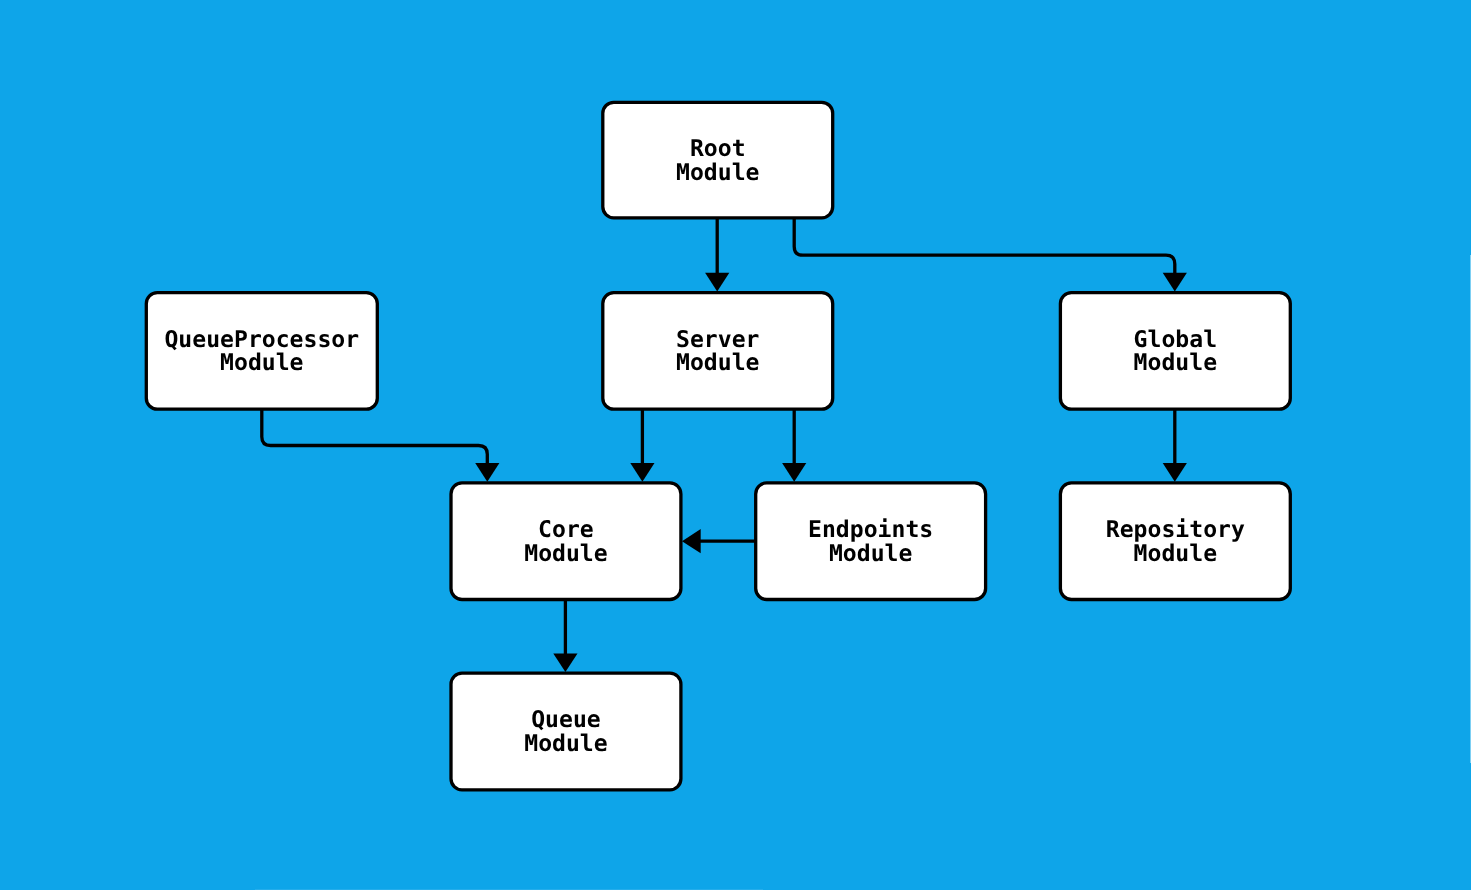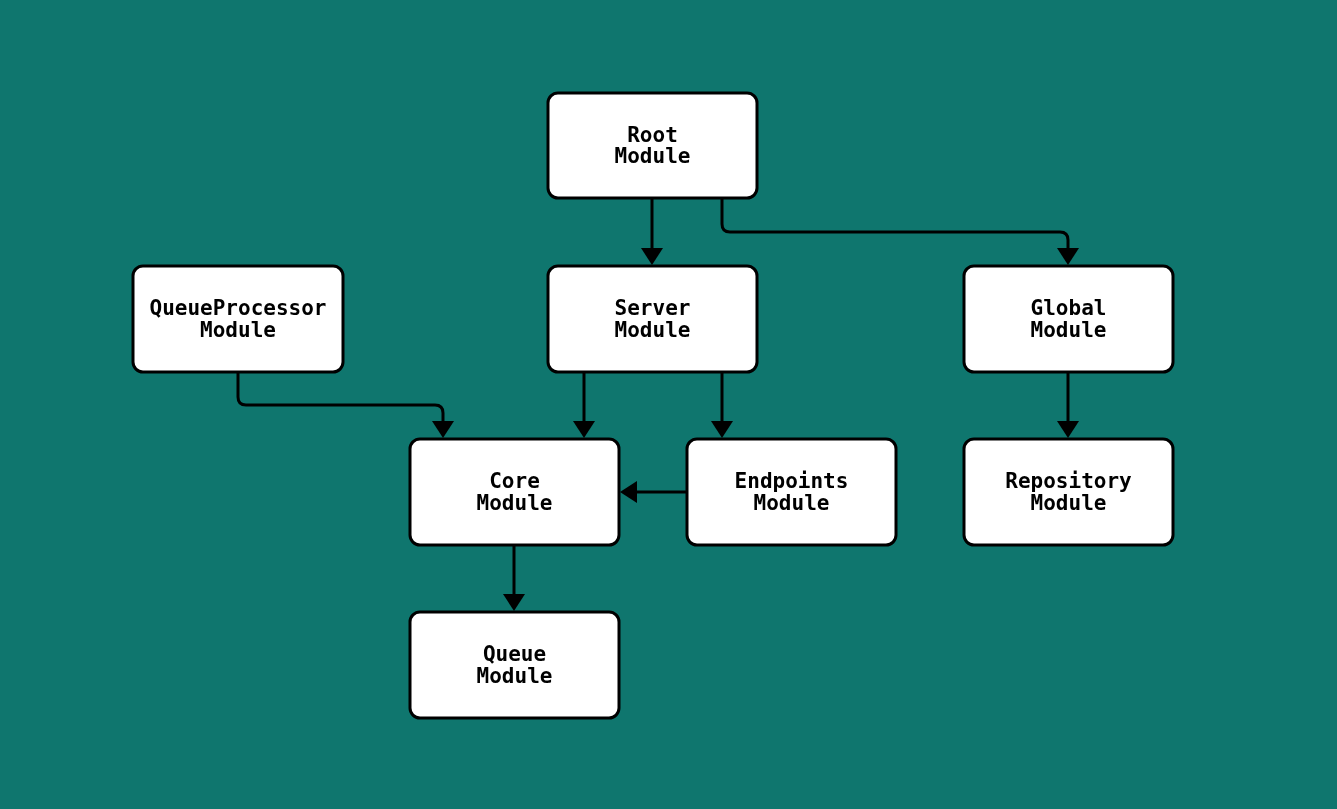--- a/index.html
+++ b/index.html
@@ -5,21 +5,21 @@
   html, body {
     margin: 0;
     padding: 0;
     background: #ffffff;
     font-family: "DejaVu Sans Mono", "Liberation Mono", monospace;
   }
   .canvas {
     position: relative;
     width: 1337px;
     height: 809px;
-    background: #0f766e;
+    background: #0ea5e9;
     overflow: hidden;
   }
   svg { display: block; }
   .node-box {
     fill: #ffffff;
     stroke: #000000;
     stroke-width: 3;
   }
   .node-label {
     fill: #000000;

